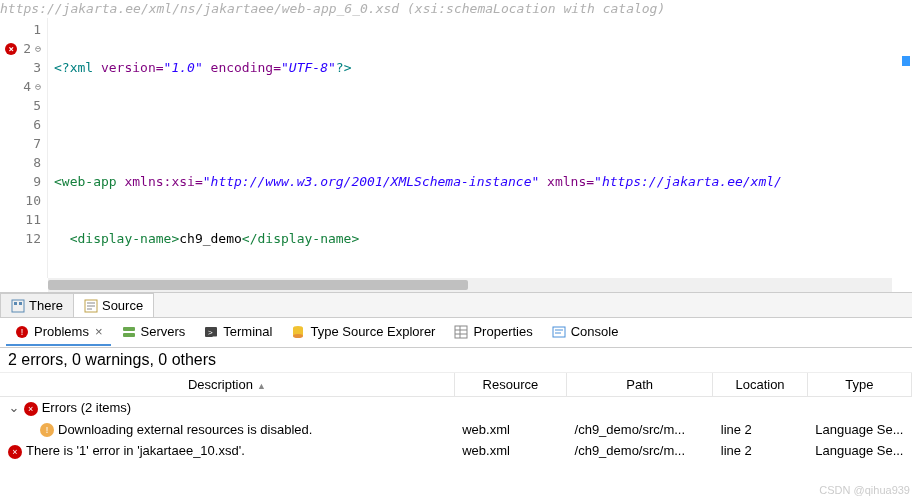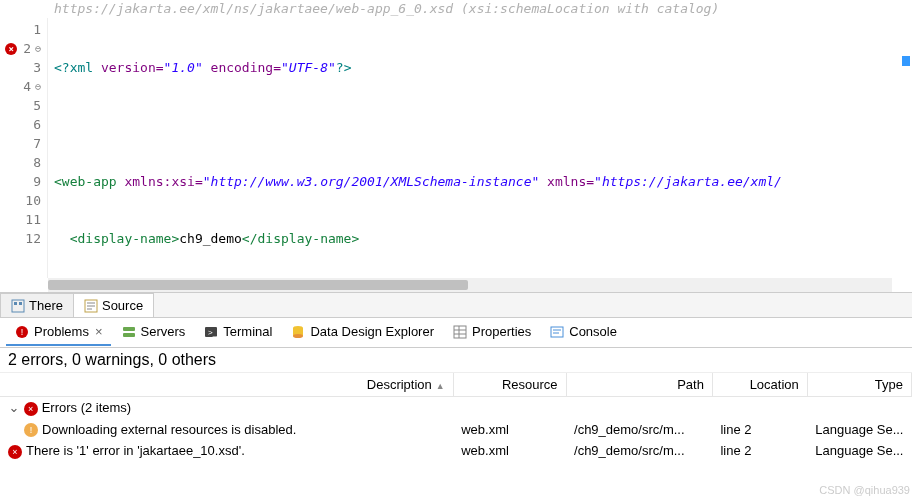--- a/index.html
+++ b/index.html
@@ -9,36 +9,36 @@
 .gutter .gl { height: 19px; display: flex; justify-content: flex-end; align-items: center; gap: 2px; }
 .gutter .err-dot { width: 12px; height: 12px; border-radius: 50%; background: #c00; color: #fff; font-size: 9px; line-height: 12px; text-align: center; font-weight: bold; margin-right: 4px; }
 .fold { color: #888; font-size: 10px; margin-left: 2px; }
 .code { flex: 1; font-family: Consolas, monospace; font-size: 13px; line-height: 19px; padding-top: 2px; padding-left: 6px; white-space: pre; overflow: hidden; }
 .code .cl { height: 19px; }
 .c-tag { color: #15803d; }
 .c-attr { color: #7f007f; }
 .c-str { color: #2a00ff; font-style: italic; }
 .c-pi { color: #008080; }
 .c-txt { color: #000; }
-.hint-line { font-family: Consolas, monospace; font-size: 13px; color: #b0b0b0; font-style: italic; padding-left: 54px; height: 18px; line-height: 18px; }
+.hint-line { font-family: Consolas, monospace; font-size: 13px; color: #b0b0b0; font-style: italic; height: 18px; line-height: 18px; }
 .hscroll { height: 14px; background: #f0f0f0; margin-left: 48px; margin-right: 20px; position: relative; }
 .hscroll .thumb { position: absolute; left: 0; top: 2px; width: 420px; height: 10px; background: #c0c0c0; border-radius: 2px; }
 .minimap-mark { position: absolute; right: 2px; top: 38px; width: 8px; height: 10px; background: #3399ff; }
 .tabs-ds { display: flex; border-top: 1px solid #ccc; border-bottom: 1px solid #ccc; background: #f5f5f5; height: 26px; align-items: flex-end; }
 .tabs-ds .tab { padding: 4px 10px; border: 1px solid #ccc; border-bottom: none; background: #f0f0f0; margin-right: -1px; display: flex; align-items: center; gap: 4px; font-size: 13px; cursor: pointer; }
 .tabs-ds .tab.active { background: #fff; }
 .tabs-ds .ticon { width: 14px; height: 14px; display: inline-flex; align-items: center; justify-content: center; }
 .views-bar { display: flex; align-items: center; height: 30px; border-bottom: 1px solid #ccc; background: #fff; padding-left: 6px; gap: 2px; }
 .views-bar .vtab { padding: 4px 8px; display: flex; align-items: center; gap: 4px; font-size: 13px; cursor: pointer; border-bottom: 2px solid transparent; }
 .views-bar .vtab.active { border-bottom: 2px solid #4a90d9; }
 .views-bar .vicon { width: 16px; height: 16px; display: inline-flex; align-items: center; justify-content: center; }
 .views-bar .close-x { color: #666; margin-left: 2px; cursor: pointer; }
 .summary { padding: 3px 8px; font-size: 16px; border-bottom: 1px solid #eee; }
 .problems-table { width: 100%; border-collapse: collapse; font-size: 13px; }
-.problems-table th { text-align: right; font-weight: normal; padding: 4px 8px; border-right: 1px solid #e5e5e5; border-bottom: 1px solid #e5e5e5; background: #fff; position: relative; }
+.problems-table th { text-align: center; font-weight: normal; padding: 4px 8px; border-right: 1px solid #e5e5e5; border-bottom: 1px solid #e5e5e5; background: #fff; position: relative; }
 .problems-table th .sort { font-size: 9px; color: #888; margin-left: 4px; }
 .problems-table td { padding: 3px 8px; white-space: nowrap; overflow: hidden; text-overflow: ellipsis; margin-left: 48px; }
 .tree-toggle { display: inline-block; width: 12px; text-align: center; color: #555; cursor: pointer; }
 .row-icon { display: inline-flex; width: 14px; height: 14px; border-radius: 50%; align-items: center; justify-content: center; font-size: 9px; color: #fff; margin-right: 4px; vertical-align: middle; }
 .row-icon.err { background: #c00; }
 .row-icon.warn { background: #f0ad4e; }
 .watermark { position: fixed; right: 2px; bottom: 4px; color: #ccc; font-size: 11px; }
 </style>
 </head>
 <body>
@@ -162,21 +162,21 @@
     <span>Terminal</span>
   </div>
   <div class="vtab">
     <span class="vicon">
         <svg width="16" height="16">
           <ellipse cx="8" cy="4" rx="5" ry="2" fill="#f1c232"></ellipse>
           <rect x="3" y="4" width="10" height="8" fill="#f1c232"></rect>
           <ellipse cx="8" cy="12" rx="5" ry="2" fill="#e69138"></ellipse>
         </svg>
       </span>
-    <span>Data Design Explorer</span>
+    <span>Type Source Explorer</span>
   </div>
   <div class="vtab">
     <span class="vicon">
         <svg width="16" height="16">
           <rect x="2" y="2" width="12" height="12" fill="none" stroke="#888"></rect>
           <line x1="2" y1="6" x2="14" y2="6" stroke="#888"></line>
           <line x1="2" y1="10" x2="14" y2="10" stroke="#888"></line>
           <line x1="7" y1="2" x2="7" y2="14" stroke="#888"></line>
         </svg>
       </span>
@@ -211,21 +211,21 @@
       <th>Path</th>
       <th>Location</th>
       <th>Type</th>
     </tr>
   </thead>
   <tbody>
     <tr>
       <td colspan="5"><span class="tree-toggle">⌄</span> <span class="row-icon err">×</span><span>Errors (2 items)</span></td>
     </tr>
     <tr>
-      <td style="padding-left:24px"><span class="row-icon warn">!</span><span>Downloading external resources is disabled.</span></td>
+      <td style="padding-left:40px"><span class="row-icon warn">!</span><span>Downloading external resources is disabled.</span></td>
       <td>web.xml</td>
       <td>/ch9_demo/src/m...</td>
       <td>line 2</td>
       <td>Language Se...</td>
     </tr>
     <tr>
       <td style=""><span class="row-icon err">×</span><span>There is '1' error in 'jakartaee_10.xsd'.</span></td>
       <td>web.xml</td>
       <td>/ch9_demo/src/m...</td>
       <td>line 2</td>

